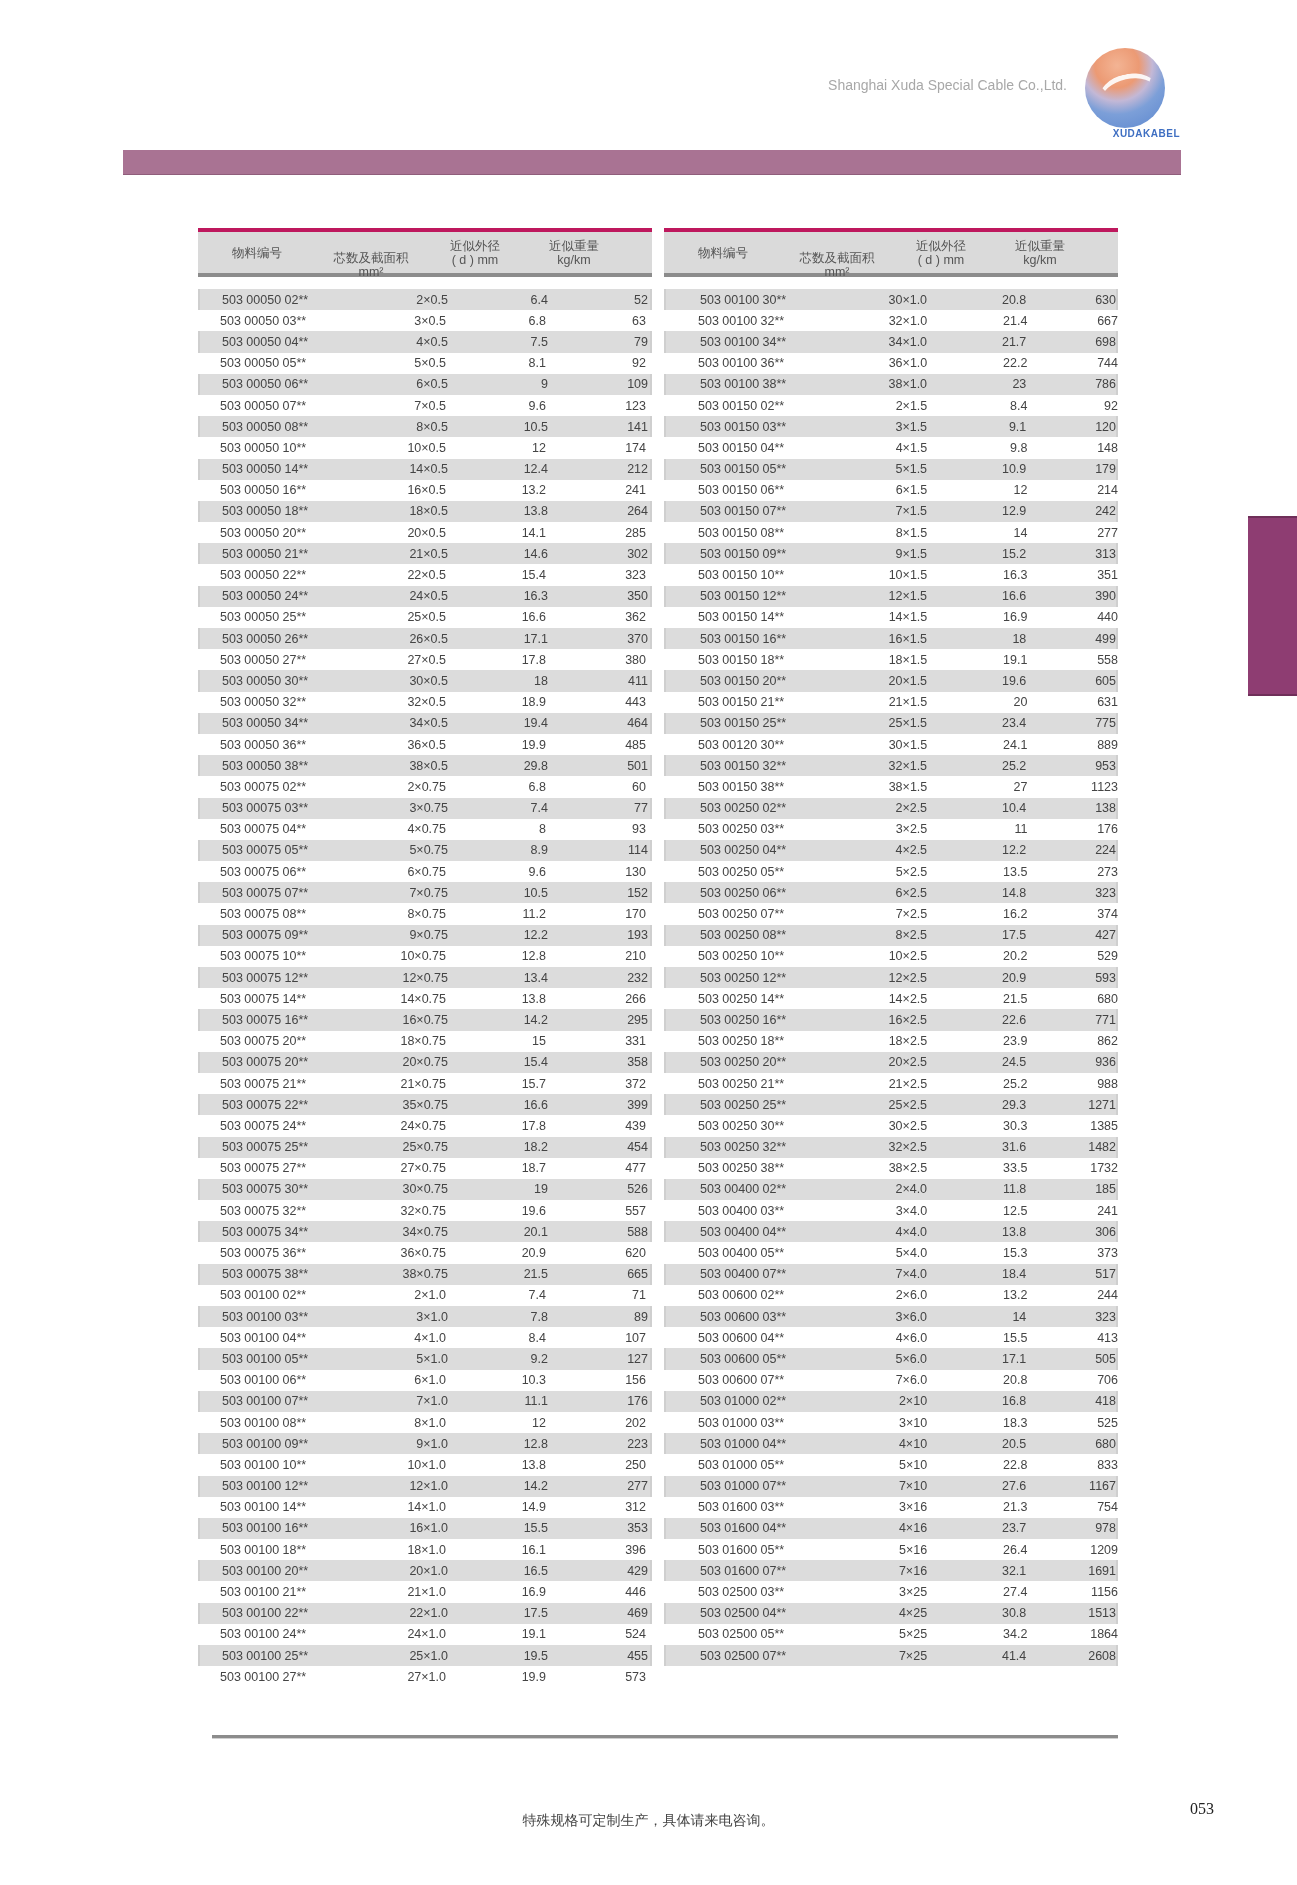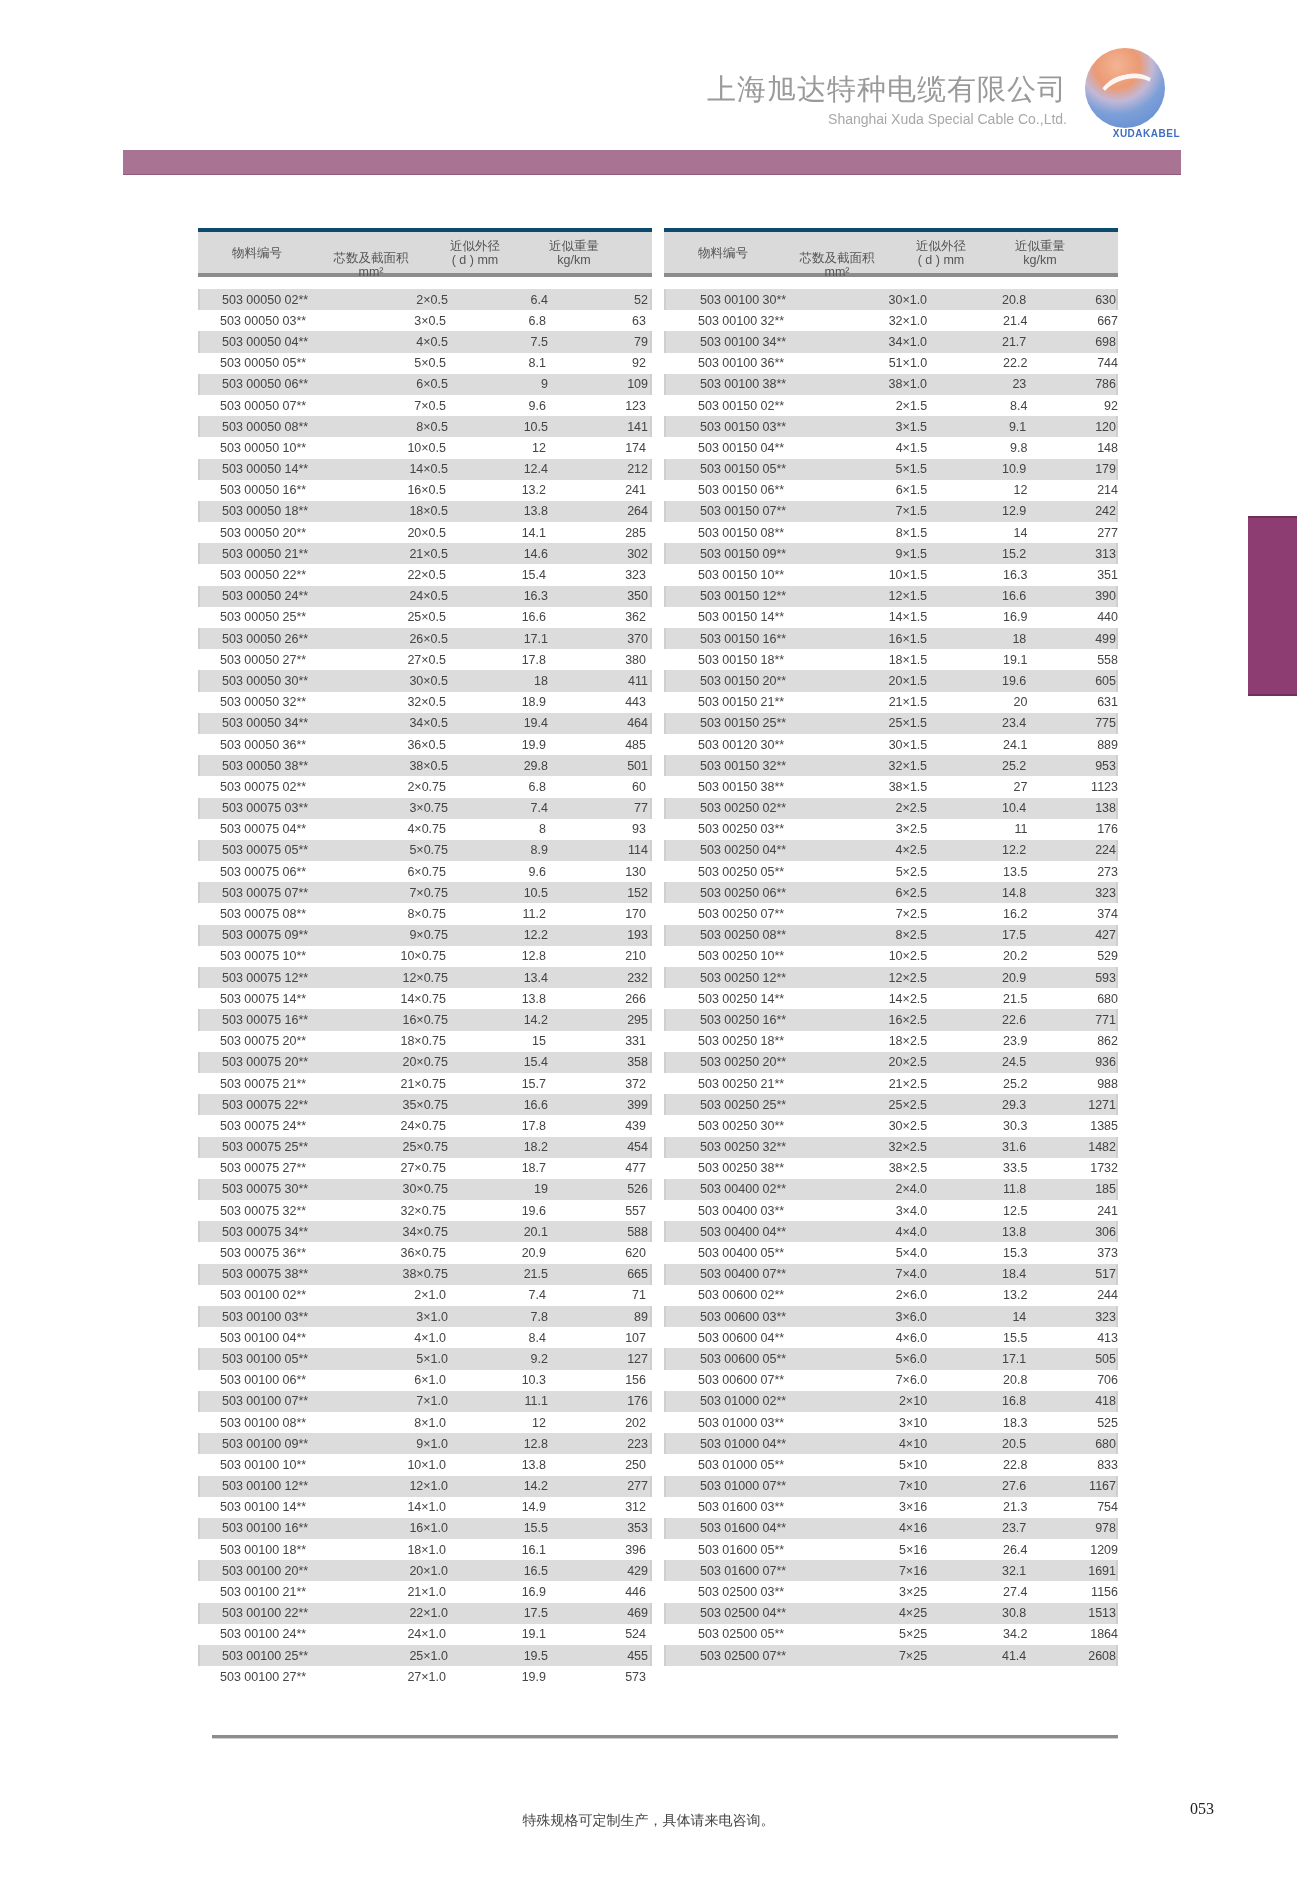--- a/index.html
+++ b/index.html
@@ -10,21 +10,21 @@
   .logo{position:absolute;left:1075px;top:48px;width:105px;height:100px;}
   .logo-globe{position:absolute;left:10px;top:0;width:80px;height:80px;border-radius:50%;
     background:radial-gradient(circle at 40% 22%,#f3b494 0%,#ec9a74 28%,#c3b8d6 45%,#7c9fd8 62%,#5a86cf 100%);}
   .logo-swoosh{position:absolute;left:24px;top:26px;width:54px;height:36px;border-radius:50%;border-top:5px solid #ffffff;border-left:3px solid transparent;border-right:3px solid transparent;transform:rotate(-12deg);opacity:.9;}
   .logo-text{position:absolute;left:0;top:80px;width:105px;text-align:right;font-size:10px;font-weight:bold;color:#3f6fc2;letter-spacing:.5px;}
   .band{position:absolute;left:123px;top:150px;width:1058px;height:24px;background:#a97393;border-bottom:1px solid #8f5d7b;}
   .side-tab{position:absolute;left:1248px;top:516px;width:49px;height:176px;background:#8e3d72;border-top:2px solid #6f2f59;border-bottom:2px solid #6f2f59;}
   .tbl{position:absolute;top:228px;}
   .tbl-left{left:198px;width:454px;}
   .tbl-right{left:664px;width:454px;}
-  .thead{height:41px;background:#dadada;border-top:4px solid #0c4a6e;border-bottom:4px solid #8c8c8c;display:flex;align-items:center;font-size:12.5px;color:#555;}
+  .thead{height:41px;background:#dadada;border-top:4px solid #be185d;border-bottom:4px solid #8c8c8c;display:flex;align-items:center;font-size:12.5px;color:#555;}
   .th{text-align:center;line-height:14px;}
   .th .l2{display:block;}
   .c1{width:118px;}
   .c2{width:110px;margin-top:24px;}
   .c3{width:98px;}
   .c4{width:100px;}
   .rows{margin-top:12px;}
   .row{height:21.2px;display:flex;align-items:center;font-size:12.5px;color:#444;}
   .row.shade{background:#dcdcdc;border-left:2px solid #cfcfcf;border-right:2px solid #cfcfcf;box-sizing:border-box;}
   .cell{white-space:nowrap;}
@@ -37,21 +37,20 @@
   .tbl-right .r-od{width:104px;}
   .tbl-right .r-wt{width:94px;}
   .note{position:absolute;top:1812px;left:0;width:1297px;text-align:center;font-family:"DejaVu Sans",sans-serif;font-size:14px;color:#444;}
   .bottom-rule{position:absolute;left:212px;top:1735px;width:906px;height:3px;background:#8c8c8c;border-bottom:1px solid #d0d0d0;}
   .page-no{position:absolute;left:1190px;top:1800px;font-family:"Liberation Serif","DejaVu Serif",serif;font-size:16px;color:#222;}
 </style>
 </head>
 <body>
 
 <div class="brand">
-  <div class="brand-cn">上海旭达特种电缆有限公司</div>
   <div class="brand-en">Shanghai Xuda Special Cable Co.,Ltd.</div>
 </div>
 <div class="logo">
   <div class="logo-globe"></div>
   <div class="logo-swoosh"></div>
   <div class="logo-text">XUDAKABEL</div>
 </div>
 <div class="band"></div>
 <div class="side-tab"></div>
 
@@ -501,21 +500,21 @@
         <div class="cell r-wt">667</div>
       </div>
       <div class="row shade">
         <div class="cell r-code">503 00100 34**</div>
         <div class="cell r-spec">34×1.0</div>
         <div class="cell r-od">21.7</div>
         <div class="cell r-wt">698</div>
       </div>
       <div class="row">
         <div class="cell r-code">503 00100 36**</div>
-        <div class="cell r-spec">51×1.0</div>
+        <div class="cell r-spec">36×1.0</div>
         <div class="cell r-od">22.2</div>
         <div class="cell r-wt">744</div>
       </div>
       <div class="row shade">
         <div class="cell r-code">503 00100 38**</div>
         <div class="cell r-spec">38×1.0</div>
         <div class="cell r-od">23</div>
         <div class="cell r-wt">786</div>
       </div>
       <div class="row">

